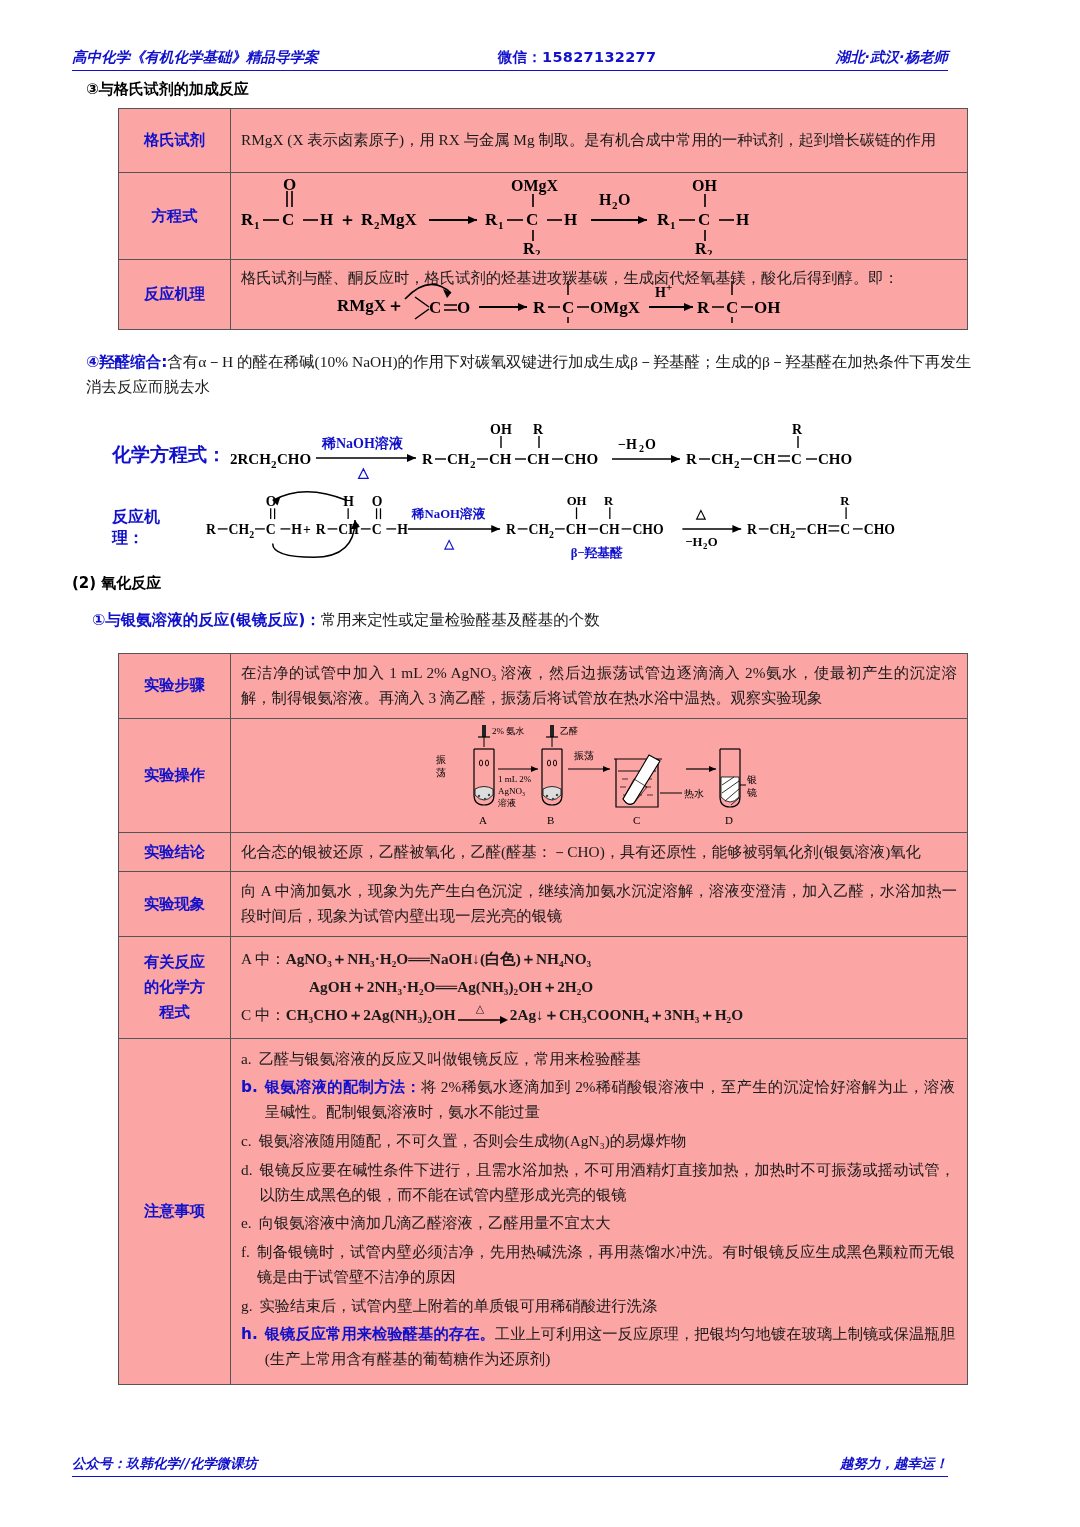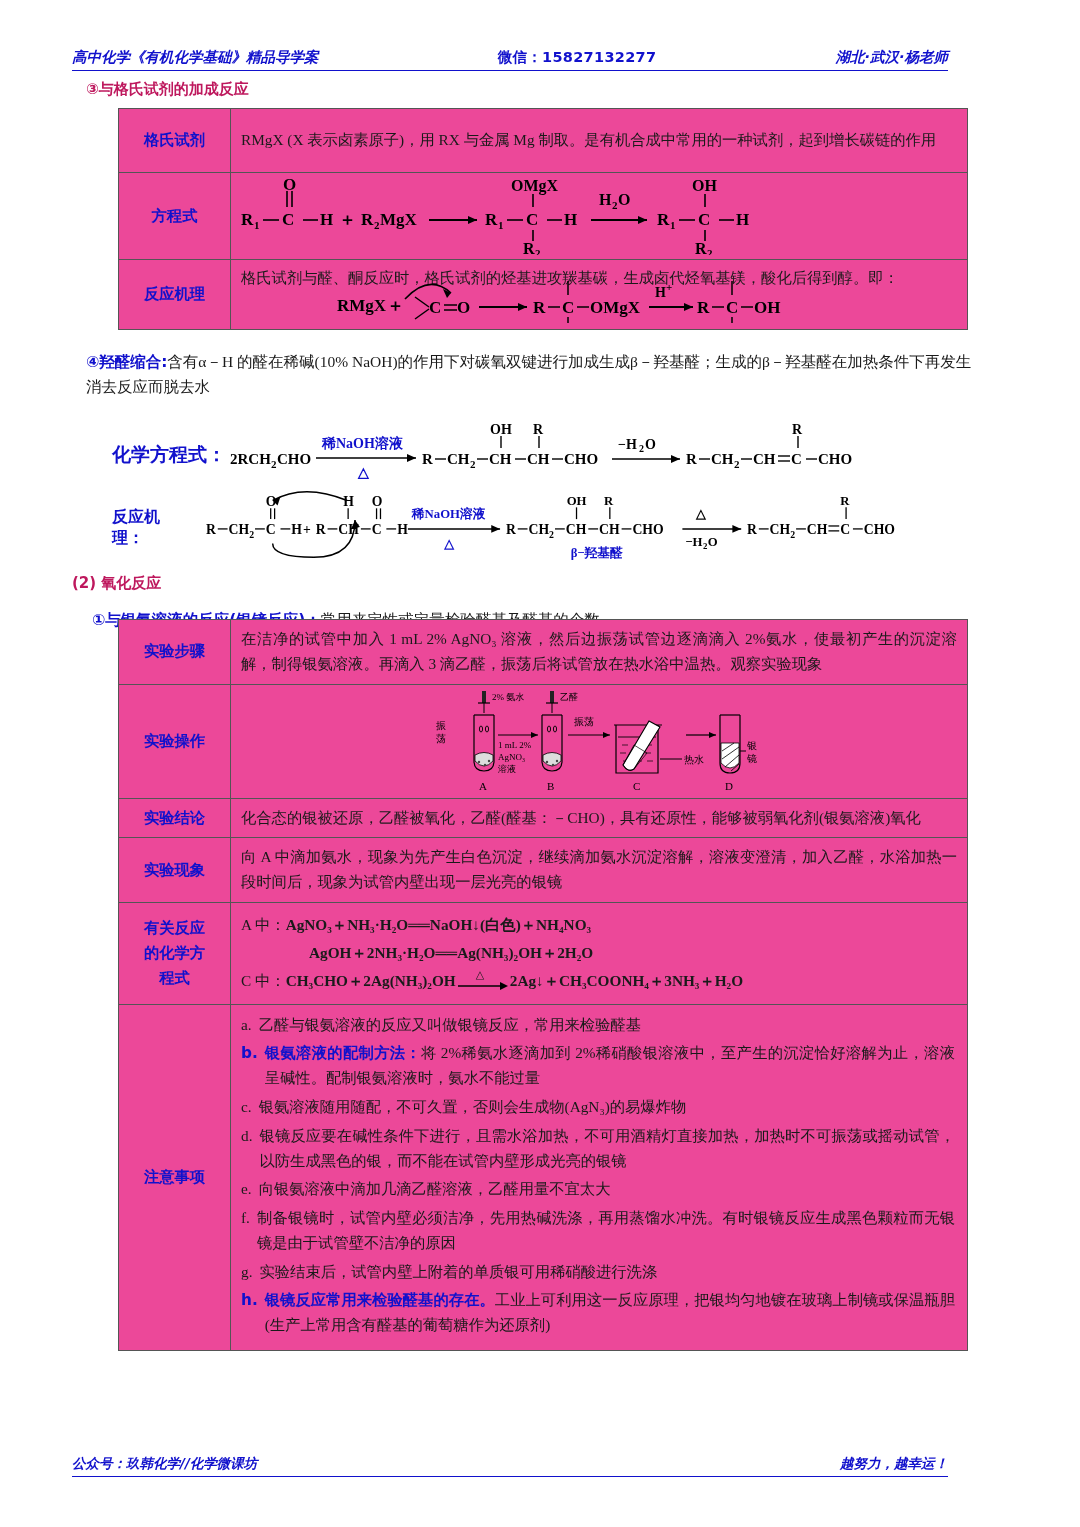--- a/index.html
+++ b/index.html
@@ -29,35 +29,35 @@
     position: absolute; left: 72px; right: 72px; top: 1455px;
     display: flex; justify-content: space-between; align-items: baseline;
     font-weight: bold; font-size: 13.5px; color: #1111cc;
     border-bottom: 1.5px solid #1111cc; padding-bottom: 3px;
     font-family: "DejaVu Sans", "Liberation Sans", sans-serif;
     font-style: italic;
   }
 
   
   .sec-head {
-    position: absolute; font-weight: bold; color: #be185d;
+    position: absolute; font-weight: bold; color: #000000;
     font-family: "DejaVu Sans", "Liberation Sans", sans-serif;
     font-size: 15px;
   }
   .para {
     position: absolute; font-size: 15.5px; line-height: 1.6;
     color: #1a1a1a;
   }
   .bluebold { color: #1111cc; font-weight: bold;
               font-family: "DejaVu Sans", "Liberation Sans", sans-serif; }
 
   
   table.grid {
     position: absolute; border-collapse: collapse;
-    table-layout: fixed; background: #ec4899;
+    table-layout: fixed; background: #fca5a5;
   }
   table.grid td {
     border: 1px solid #555; padding: 7px 10px;
     font-size: 15.3px; line-height: 1.62; vertical-align: middle;
   }
   td.rowlabel {
     text-align: center; color: #1111cc; font-weight: bold;
     font-family: "DejaVu Sans", "Liberation Sans", sans-serif;
     font-size: 15px; width: 110px; padding: 6px 4px;
   }
@@ -338,21 +338,21 @@
       </svg>
     </div>
   </div>
 
   <div class="sec-head" style="left:72px; top:574px;">(2) 氧化反应</div>
 
   <div class="para" style="left:92px; top:608px; width:900px;">
     <span class="bluebold">①</span><span class="bluebold">与银氨溶液的反应(银镜反应)</span><span class="bluebold">：</span><span>常用来定性或定量检验醛基及醛基的个数</span>
   </div>
 
-  <table class="grid" style="left:118px; top:619px; width:850px;">
+  <table class="grid" style="left:118px; top:653px; width:850px;">
     <colgroup>
         <col style="width:112px">
         <col>
       </colgroup>
 
     <tbody>
         <tr>
       <td class="rowlabel">实验步骤</td>
       <td class="body">在洁净的试管中加入 1 mL 2% AgNO₃ 溶液，然后边振荡试管边逐滴滴入 2%氨水，使最初产生的沉淀溶解，制得银氨溶液。再滴入 3 滴乙醛，振荡后将试管放在热水浴中温热。观察实验现象</td>
     </tr>

